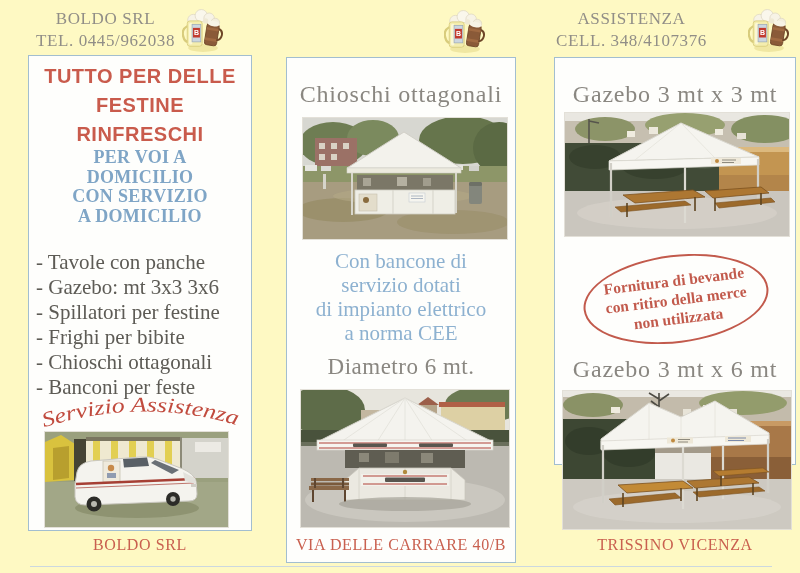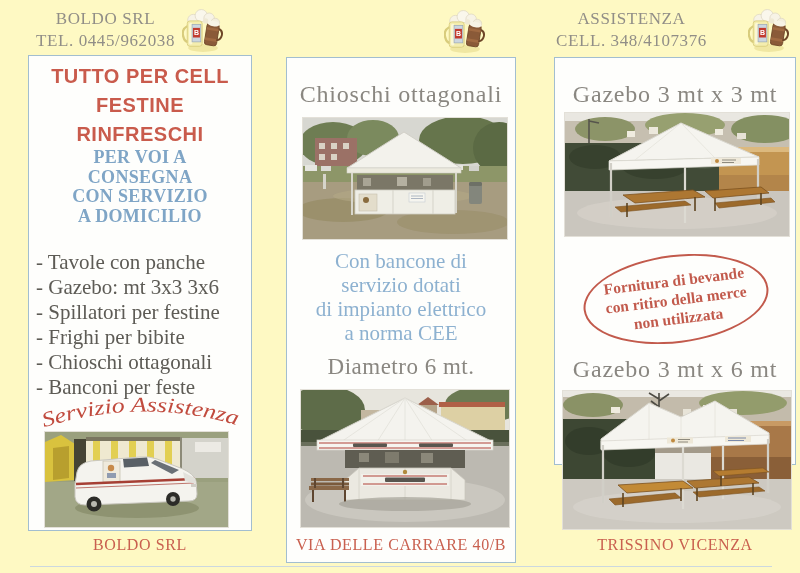--- a/index.html
+++ b/index.html
@@ -115,27 +115,27 @@
       <div>ASSISTENZA</div>
       <div>CELL. 348/4107376</div>
     </div>
     <svg class="beer" viewBox="0 0 48 50">
         <use href="#beer-logo"></use>
       </svg>
   </div>
 
   <div class="box box-left">
     <div class="abs red-title">
-      <div>TUTTO PER CELL</div>
+      <div>TUTTO PER DELLE</div>
       <div>FESTINE</div>
       <div>RINFRESCHI</div>
     </div>
     <div class="abs blue-sub">
       <div>PER VOI A</div>
-      <div>CONSEGNA</div>
+      <div>DOMICILIO</div>
       <div>CON SERVIZIO</div>
       <div>A DOMICILIO</div>
     </div>
     <div class="abs rental-list">
       <div>- Tavole con panche</div>
       <div>- Gazebo: mt 3x3 3x6</div>
       <div>- Spillatori per festine</div>
       <div>- Frighi per bibite</div>
       <div>- Chioschi ottagonali</div>
       <div>- Banconi per feste</div>

